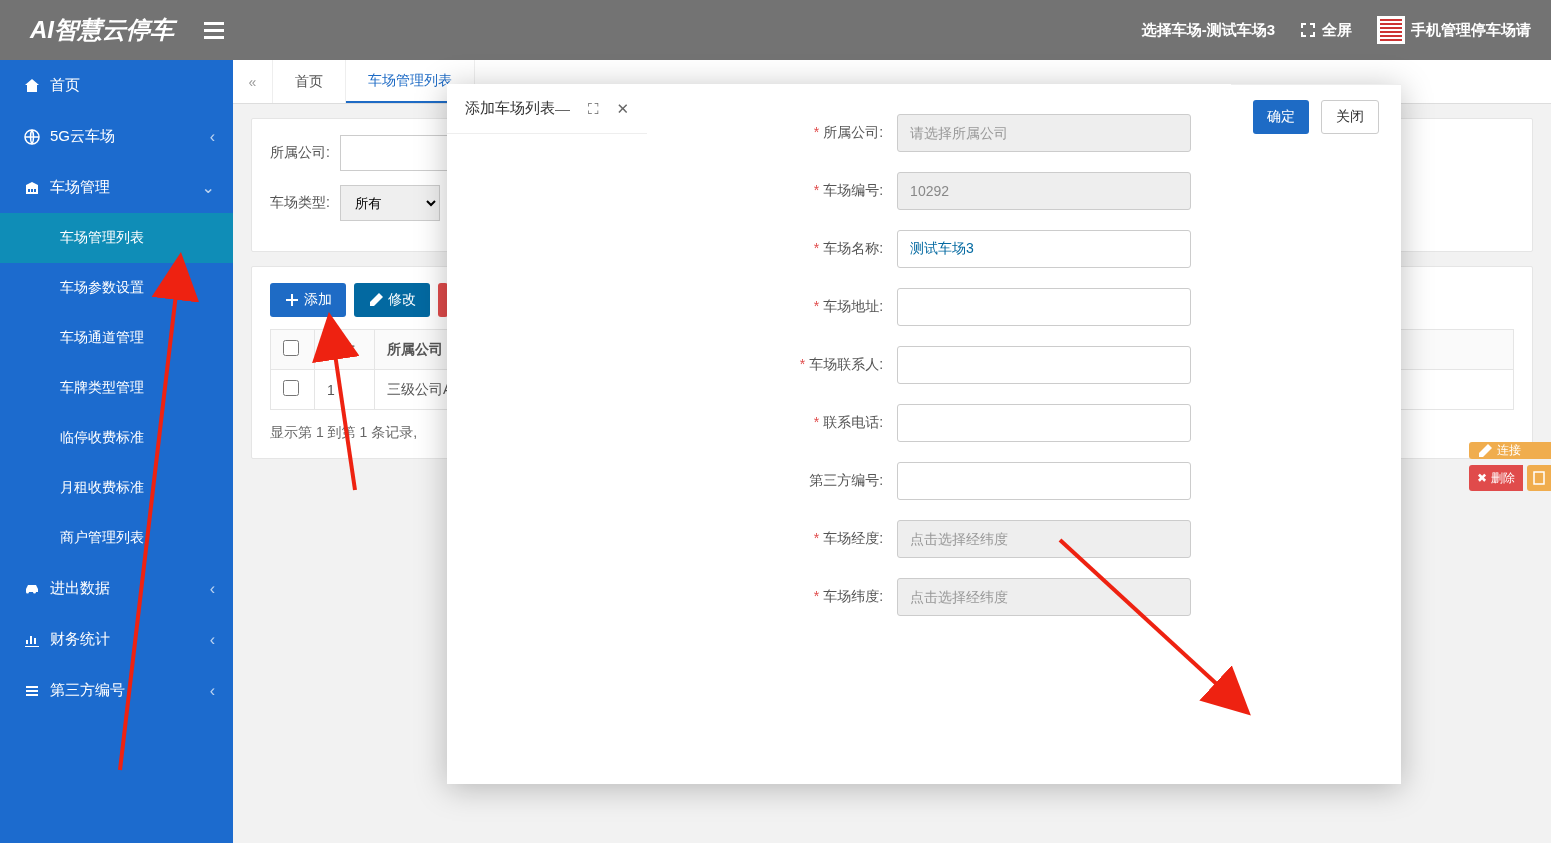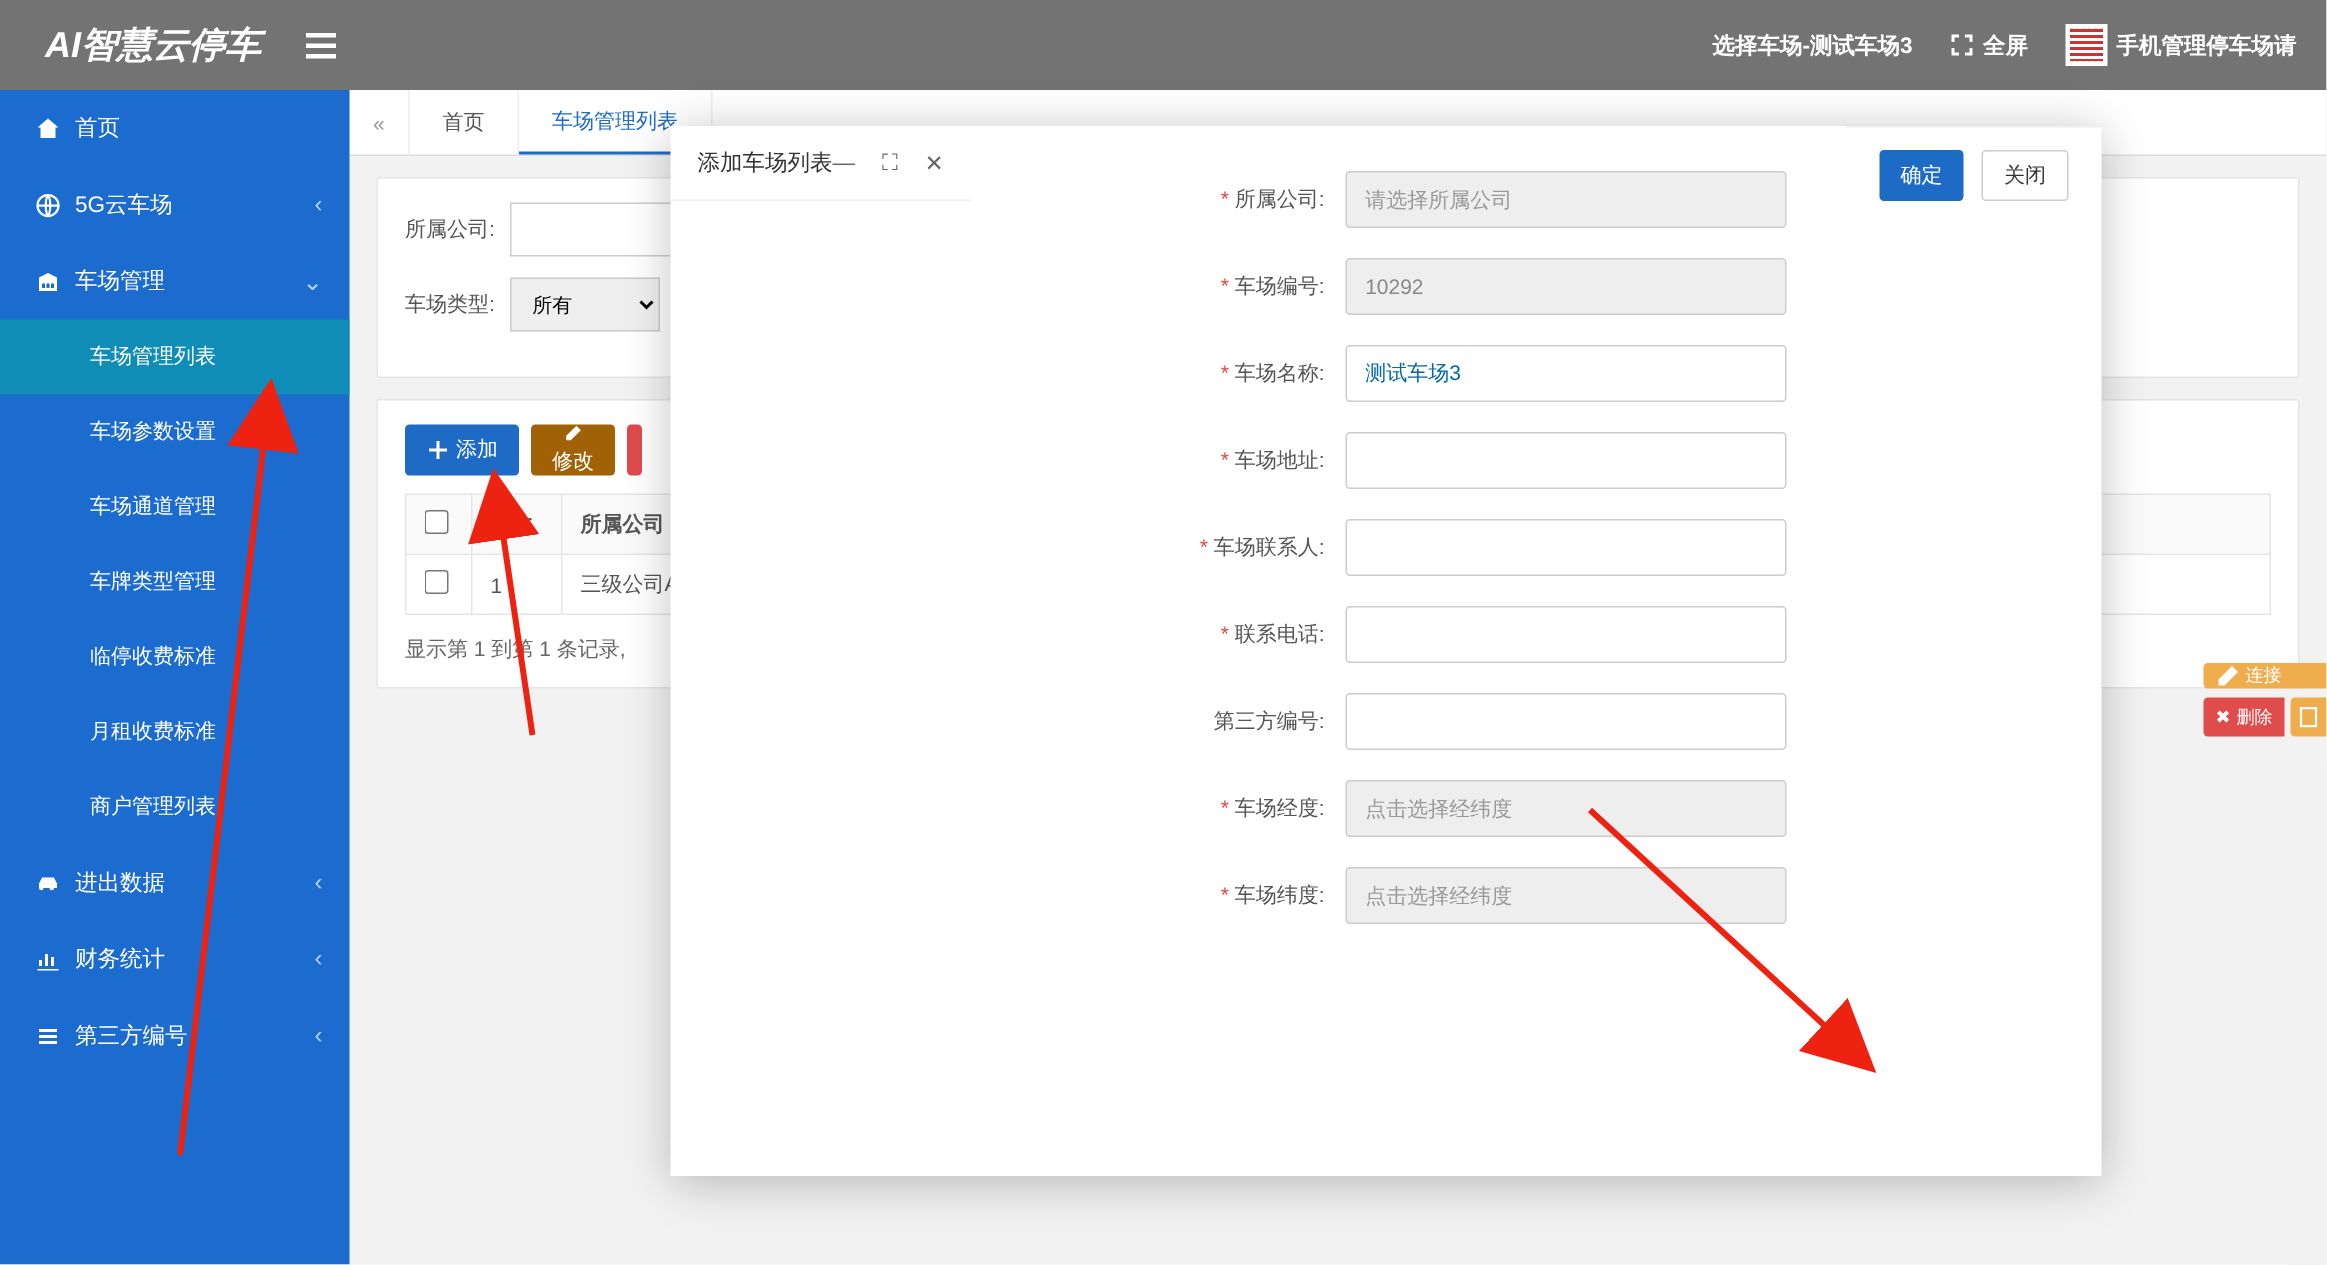--- a/index.html
+++ b/index.html
@@ -30,21 +30,21 @@
 .tabs-bar .tab { padding: 0 22px; display: flex; align-items: center; border-right: 1px solid #eee; color: #555; cursor: pointer; }
 .tabs-bar .tab.active { color: #1e6bc5; border-bottom: 2px solid #1e6bc5; }
 
 .content-panel { margin: 14px 18px; background: #fff; border: 1px solid #e5e5e5; border-radius: 2px; padding: 16px 18px; }
 .filter-row { display: flex; align-items: center; gap: 10px; margin-bottom: 14px; }
 .filter-row label { color: #555; }
 .filter-row input, .filter-row select { height: 36px; border: 1px solid #ccc; padding: 0 10px; min-width: 100px; }
 
 .btn { display: inline-flex; align-items: center; gap: 4px; height: 34px; padding: 0 14px; border: none; border-radius: 3px; color: #fff; cursor: pointer; font-size: 14px; }
 .btn-primary { background: #1e6bc5; justify-content: center; }
-.btn-teal { background: #a16207; flex-direction: column; }
+.btn-teal { background: #0369a1; }
 .btn-danger { background: #e04b4b; }
 .btn-default { background: #fff; color: #333; border: 1px solid #ccc; }
 
 .toolbar-row { display: flex; gap: 8px; margin-bottom: 12px; }
 .table { width: 100%; border-collapse: collapse; }
 .table th, .table td { border: 1px solid #e5e5e5; padding: 10px 12px; text-align: left; color: #555; }
 .table th { background: #fafafa; }
 .pagination-info { margin-top: 14px; color: #666; }
 
 .right-badges { position: absolute; right: 0; top: 382px; display: flex; flex-direction: column; gap: 6px; }

